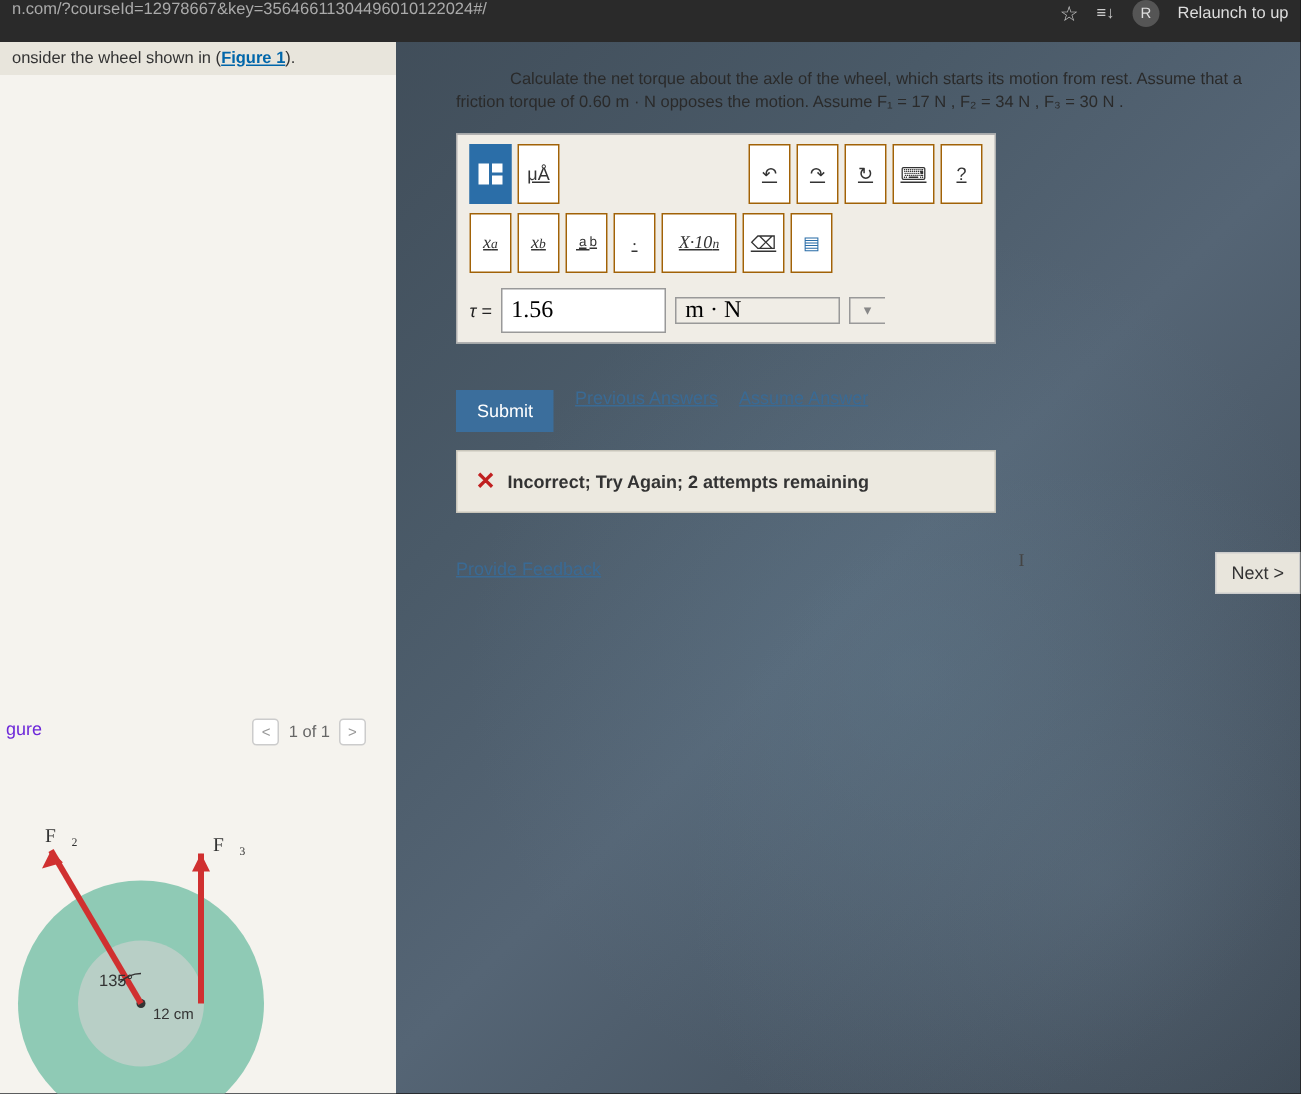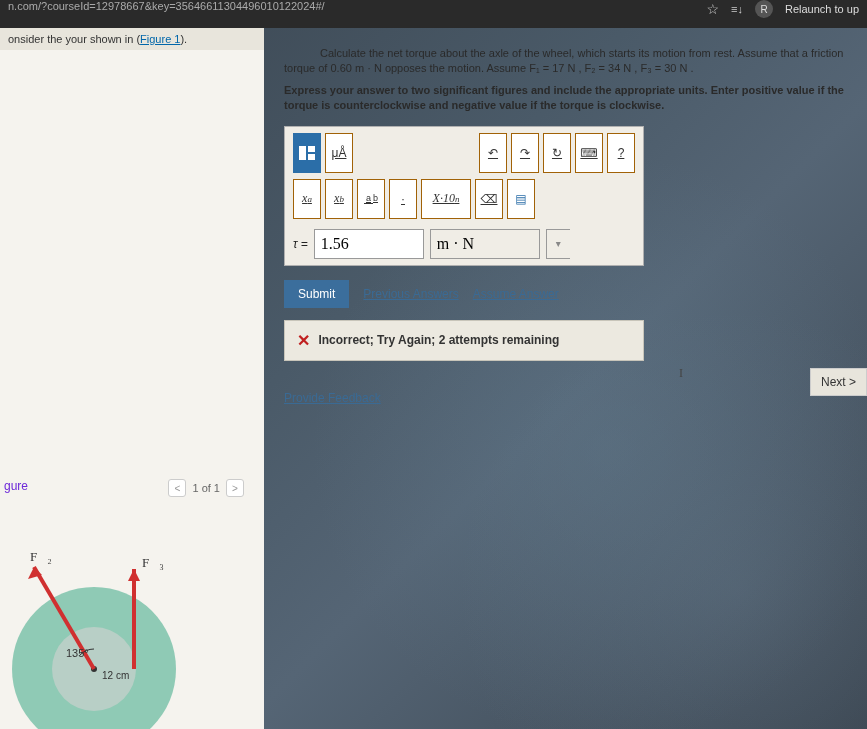--- a/index.html
+++ b/index.html
@@ -50,21 +50,21 @@
   flex-direction: column;
   position: relative;
   z-index: 1;
 }
 .consider-bar {
   background: #e8e5dc;
   padding: 5px 8px;
   font-size: 11px;
   color: #333;
 }
-.consider-bar a { color: #0066aa; text-decoration: underline; }
+.consider-bar a { color: #0066aa; text-decoration: underline; font-weight: bold; }
 .figure-pane {
   margin-top: auto;
   height: 260px;
   position: relative;
 }
 .figure-title {
   position: absolute;
   top: 10px; left: 4px;
   color: #6d28d9; font-size: 12px;
 }
@@ -75,21 +75,21 @@
 }
 .fig-btn {
   width: 18px; height: 18px; border: 1px solid #ccc;
   border-radius: 3px; background: #fff;
   display: flex; align-items: center; justify-content: center;
   color: #999; font-size: 10px;
 }
 .wheel-svg { position: absolute; bottom: -10px; left: -6px; }
 .right-panel {
   flex: 1;
-  padding: 18px 20px 18px 20px;
+  padding: 18px 20px 18px 40px;
   position: relative;
   z-index: 1;
 }
 .problem-text {
   color: #2a2a2a;
   font-size: 11px;
   line-height: 1.4;
   margin-bottom: 6px;
 }
 .prob-para1 { text-indent: 36px; }
@@ -122,38 +122,39 @@
 .val-input {
   border: 1px solid #999;
   height: 30px;
   width: 110px;
   padding: 0 6px;
   font-size: 16px;
   font-family: "Times New Roman", serif;
 }
 .unit-input {
   border: 1px solid #999;
-  height: 30px;
+  height: 18px;
   width: 110px;
   padding: 0 6px;
   font-size: 16px;
   font-family: "Times New Roman", serif;
   display: flex; align-items: center;
 }
 .unit-small { width: 24px; border-right: none; }
 .submit-row {
   margin-top: 14px;
   display: flex; align-items: center; gap: 14px;
 }
 .submit-btn {
   background: #3b6e9c;
   color: #fff;
   border: none;
   padding: 7px 14px;
   font-size: 12px;
+  margin-top: 17px;
 }
 .link { color: #3a6a94; text-decoration: underline; font-size: 12px; }
 .feedback-box {
   margin-top: 12px;
   border: 1px solid #c8c5ba;
   background: #ece9e0;
   padding: 10px 12px;
   width: 360px;
   display: flex; align-items: center; gap: 8px;
 }
@@ -191,21 +192,21 @@
     <span style="color:#ccc">≡↓</span>
     <span class="r-icon">R</span>
     <span class="relaunch">Relaunch to up</span>
   </div>
 </div>
 
 <div class="content">
 
   <div class="left-panel">
     <div class="consider-bar">
-      <span>onsider the your shown in (</span><a href="#">Figure 1</a><span>).</span>
+      <span>onsider the wheel shown in (</span><a href="#">Figure 1</a><span>).</span>
     </div>
 
     <div class="figure-pane">
       <div class="figure-title">gure</div>
       <div class="fig-nav">
         <span class="fig-btn">&lt;</span>
         <span>1 of 1</span>
         <span class="fig-btn">&gt;</span>
       </div>
       <svg class="wheel-svg" width="220" height="210">
@@ -220,21 +221,20 @@
         <text x="72" y="128" font-size="11" fill="#333">135°</text>
         <text x="108" y="150" font-size="10" fill="#333">12 cm</text>
         <text x="36" y="32" font-size="13" fill="#333" font-family="serif">F⃗₂</text>
         <text x="148" y="38" font-size="13" fill="#333" font-family="serif">F⃗₃</text>
       </svg>
     </div>
   </div>
 
   <div class="right-panel">
     <p class="problem-text prob-para1">Calculate the net torque about the axle of the wheel, which starts its motion from rest. Assume that a friction torque of 0.60 m · N opposes the motion. Assume F₁ = 17 N , F₂ = 34 N , F₃ = 30 N .</p>
-    <p class="problem-text bold">Express your answer to two significant figures and include the appropriate units. Enter positive value if the torque is counterclockwise and negative value if the torque is clockwise.</p>
 
     <div class="answer-box">
       <div class="toolbar">
         <div class="tb-row">
           <div class="tb-btn blue">
             <svg width="18" height="16">
                 <rect x="1" y="1" width="7" height="14" fill="#fff"></rect>
                 <rect x="10" y="1" width="7" height="6" fill="#fff"></rect>
                 <rect x="10" y="9" width="7" height="6" fill="#fff"></rect>
               </svg>

